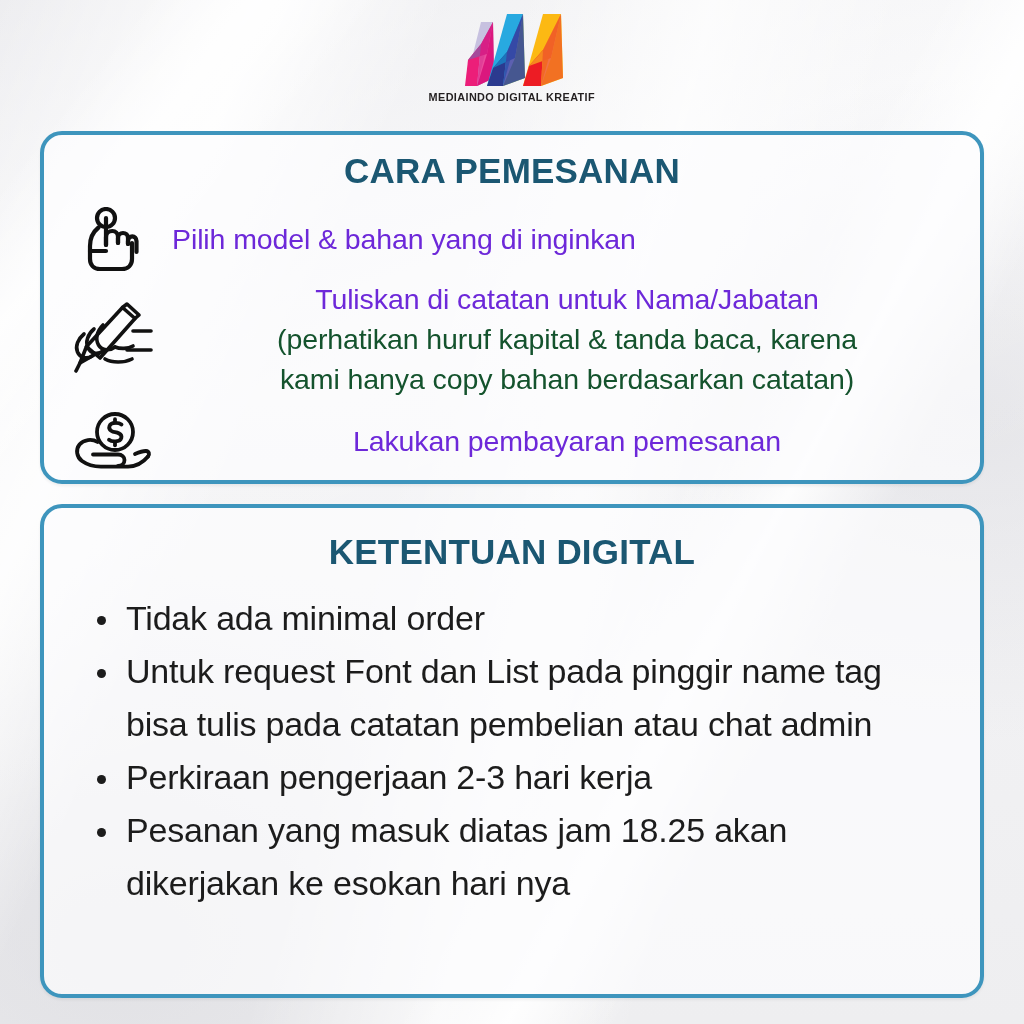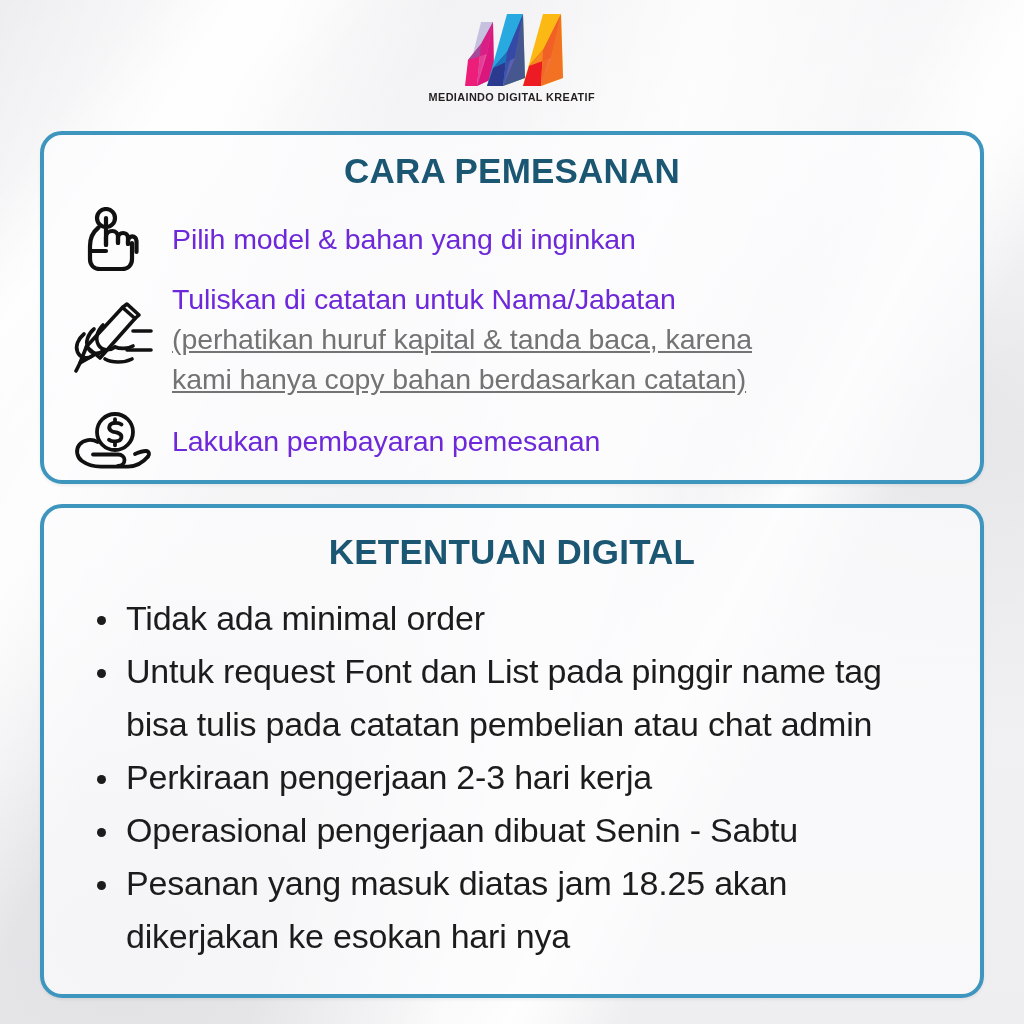--- a/index.html
+++ b/index.html
@@ -80,40 +80,40 @@
   #card-order .card-title { font-size: 35px; margin-top: 16px; }
   #card-terms .card-title { font-size: 35px; margin-top: 24px; }
 
   
   .steps { margin-top: 12px; padding-left: 26px; padding-right: 18px; }
   .step {
     display: flex;
     align-items: flex-start;
     gap: 16px;
   }
-  .step + .step { margin-top: 6px; }
+  .step + .step { margin-top: 6px; text-align: center; }
   .step-icon {
     flex: 0 0 auto;
     width: 86px;
     display: flex;
     justify-content: center;
     align-items: flex-start;
   }
   .step-icon svg { display: block; }
   .step-body { flex: 1 1 auto; padding-top: 2px; }
 
   .step-line {
     font-family: "Liberation Sans", sans-serif;
     font-size: 28.5px;
     line-height: 40px;
     color: #6d28d9;
     letter-spacing: -.1px;
     white-space: nowrap;
   }
-  .step-line.red { color: #737373; text-decoration: underline; }
+  .step-line.red { color: #14532d; }
 
   #step-1 .step-icon { padding-top: 4px; }
   #step-1 .step-body { padding-top: 16px; }
   #step-2 .step-icon { padding-top: 22px; }
   #step-2 .step-body { padding-top: 0px; }
   #step-3 .step-icon { padding-top: 6px; }
   #step-3 .step-body { padding-top: 16px; }
 
   
   .terms-list {
@@ -247,18 +247,17 @@
     </div>
   </div>
 
   <div class="card" id="card-terms">
     <div class="card-title">KETENTUAN DIGITAL</div>
 
     <ul class="terms-list">
       <li class="term-item">Tidak ada minimal order</li>
       <li class="term-item">Untuk request Font dan List pada pinggir name tag bisa tulis pada catatan pembelian atau chat admin</li>
       <li class="term-item">Perkiraan pengerjaan 2-3 hari kerja</li>
-      <li class="term-item">Operasional pengerjaan dibuat Senin - Sabtu</li>
       <li class="term-item">Pesanan yang masuk diatas jam 18.25 akan dikerjakan ke esokan hari nya</li>
     </ul>
   </div>
 
 </div>
 
 </body></html>

